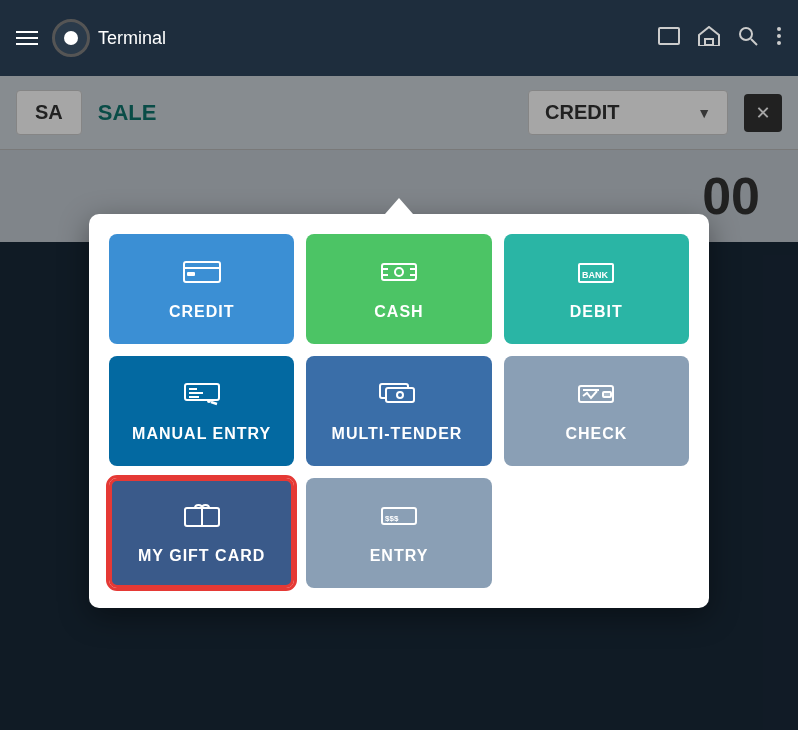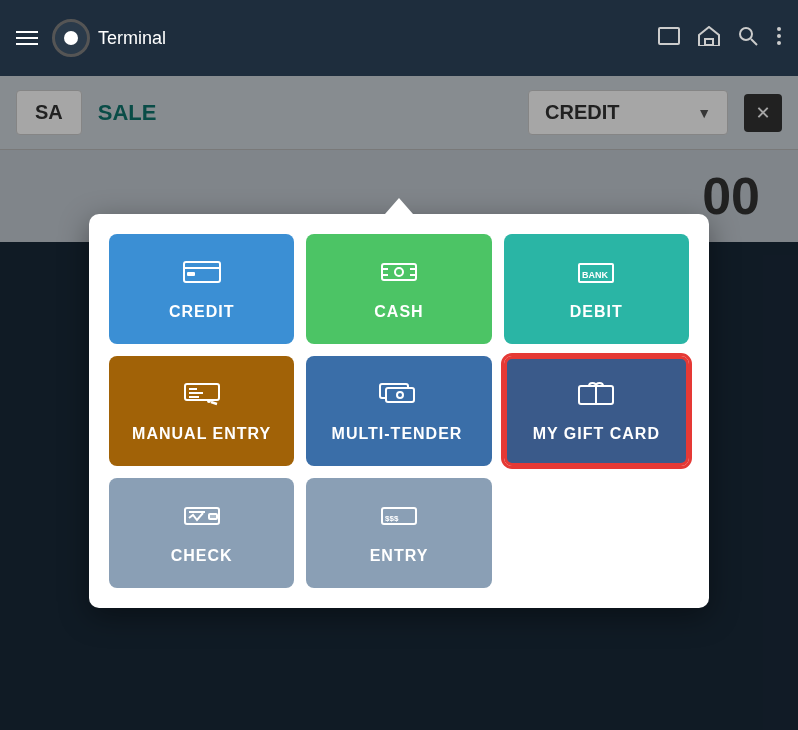--- a/index.html
+++ b/index.html
@@ -165,21 +165,21 @@
       font-size: 28px;
     }
     .pay-btn .btn-label {
       letter-spacing: 1px;
       font-size: 16px;
     }
 
     .btn-credit { background: #3b8fd4; }
     .btn-debit  { background: #2ab5a5; }
     .btn-cash   { background: #4cc465; }
-    .btn-manual { background: #a16207; }
+    .btn-manual { background: #0369a1; }
     .btn-multi  { background: #3a6ea8; padding-left: 6px; }
     .btn-gift   {
       background: #3a5a8a;
       border: 3px solid #e53935;
       outline: 3px solid #e53935;
     }
     .btn-check  { background: #8a9fb5; }
     .btn-other  { background: #8a9fb5; }
 
     
@@ -328,42 +328,42 @@
           <span class="btn-icon">
             <svg width="38" height="28" viewBox="0 0 38 28" fill="none" stroke="#fff" stroke-width="2">
               <rect x="2" y="4" width="28" height="14" rx="2"></rect>
               <rect x="8" y="8" width="28" height="14" rx="2" fill="#3a6ea8" stroke="#fff"></rect>
               <circle cx="22" cy="15" r="3"></circle>
             </svg>
           </span>
           <span class="btn-label">MULTI-TENDER</span>
         </button>
 
+        <button class="pay-btn btn-check">
+          <span class="btn-icon">
+            <svg width="38" height="28" viewBox="0 0 38 28" fill="none" stroke="#fff" stroke-width="2">
+              <rect x="2" y="6" width="34" height="16" rx="2"></rect>
+              <line x1="6" y1="10" x2="22" y2="10"></line>
+              <path d="M6 16 L10 13 L14 18 L20 11" stroke-width="2"></path>
+              <rect x="26" y="12" width="8" height="5" rx="1" fill="#fff" fill-opacity="0.3"></rect>
+            </svg>
+          </span>
+          <span class="btn-label">CHECK</span>
+        </button>
+
         <button class="pay-btn btn-gift">
           <span class="btn-icon">
             <svg width="38" height="28" viewBox="0 0 38 28" fill="none" stroke="#fff" stroke-width="2">
               <rect x="2" y="6" width="34" height="18" rx="2"></rect>
               <line x1="19" y1="6" x2="19" y2="24"></line>
               <path d="M12 6 C12 2 19 2 19 6"></path>
               <path d="M26 6 C26 2 19 2 19 6"></path>
             </svg>
           </span>
           <span class="btn-label">MY GIFT CARD</span>
-        </button>
-
-        <button class="pay-btn btn-check">
-          <span class="btn-icon">
-            <svg width="38" height="28" viewBox="0 0 38 28" fill="none" stroke="#fff" stroke-width="2">
-              <rect x="2" y="6" width="34" height="16" rx="2"></rect>
-              <line x1="6" y1="10" x2="22" y2="10"></line>
-              <path d="M6 16 L10 13 L14 18 L20 11" stroke-width="2"></path>
-              <rect x="26" y="12" width="8" height="5" rx="1" fill="#fff" fill-opacity="0.3"></rect>
-            </svg>
-          </span>
-          <span class="btn-label">CHECK</span>
         </button>
 
         <button class="pay-btn btn-other">
           <span class="btn-icon">
             <svg width="38" height="28" viewBox="0 0 38 28" fill="none" stroke="#fff" stroke-width="2">
               <rect x="2" y="6" width="34" height="16" rx="2"></rect>
               <text x="5" y="19" fill="#fff" stroke="none" font-size="8" font-family="Arial">$$$</text>
             </svg>
           </span>
           <span class="btn-label">ENTRY</span>

